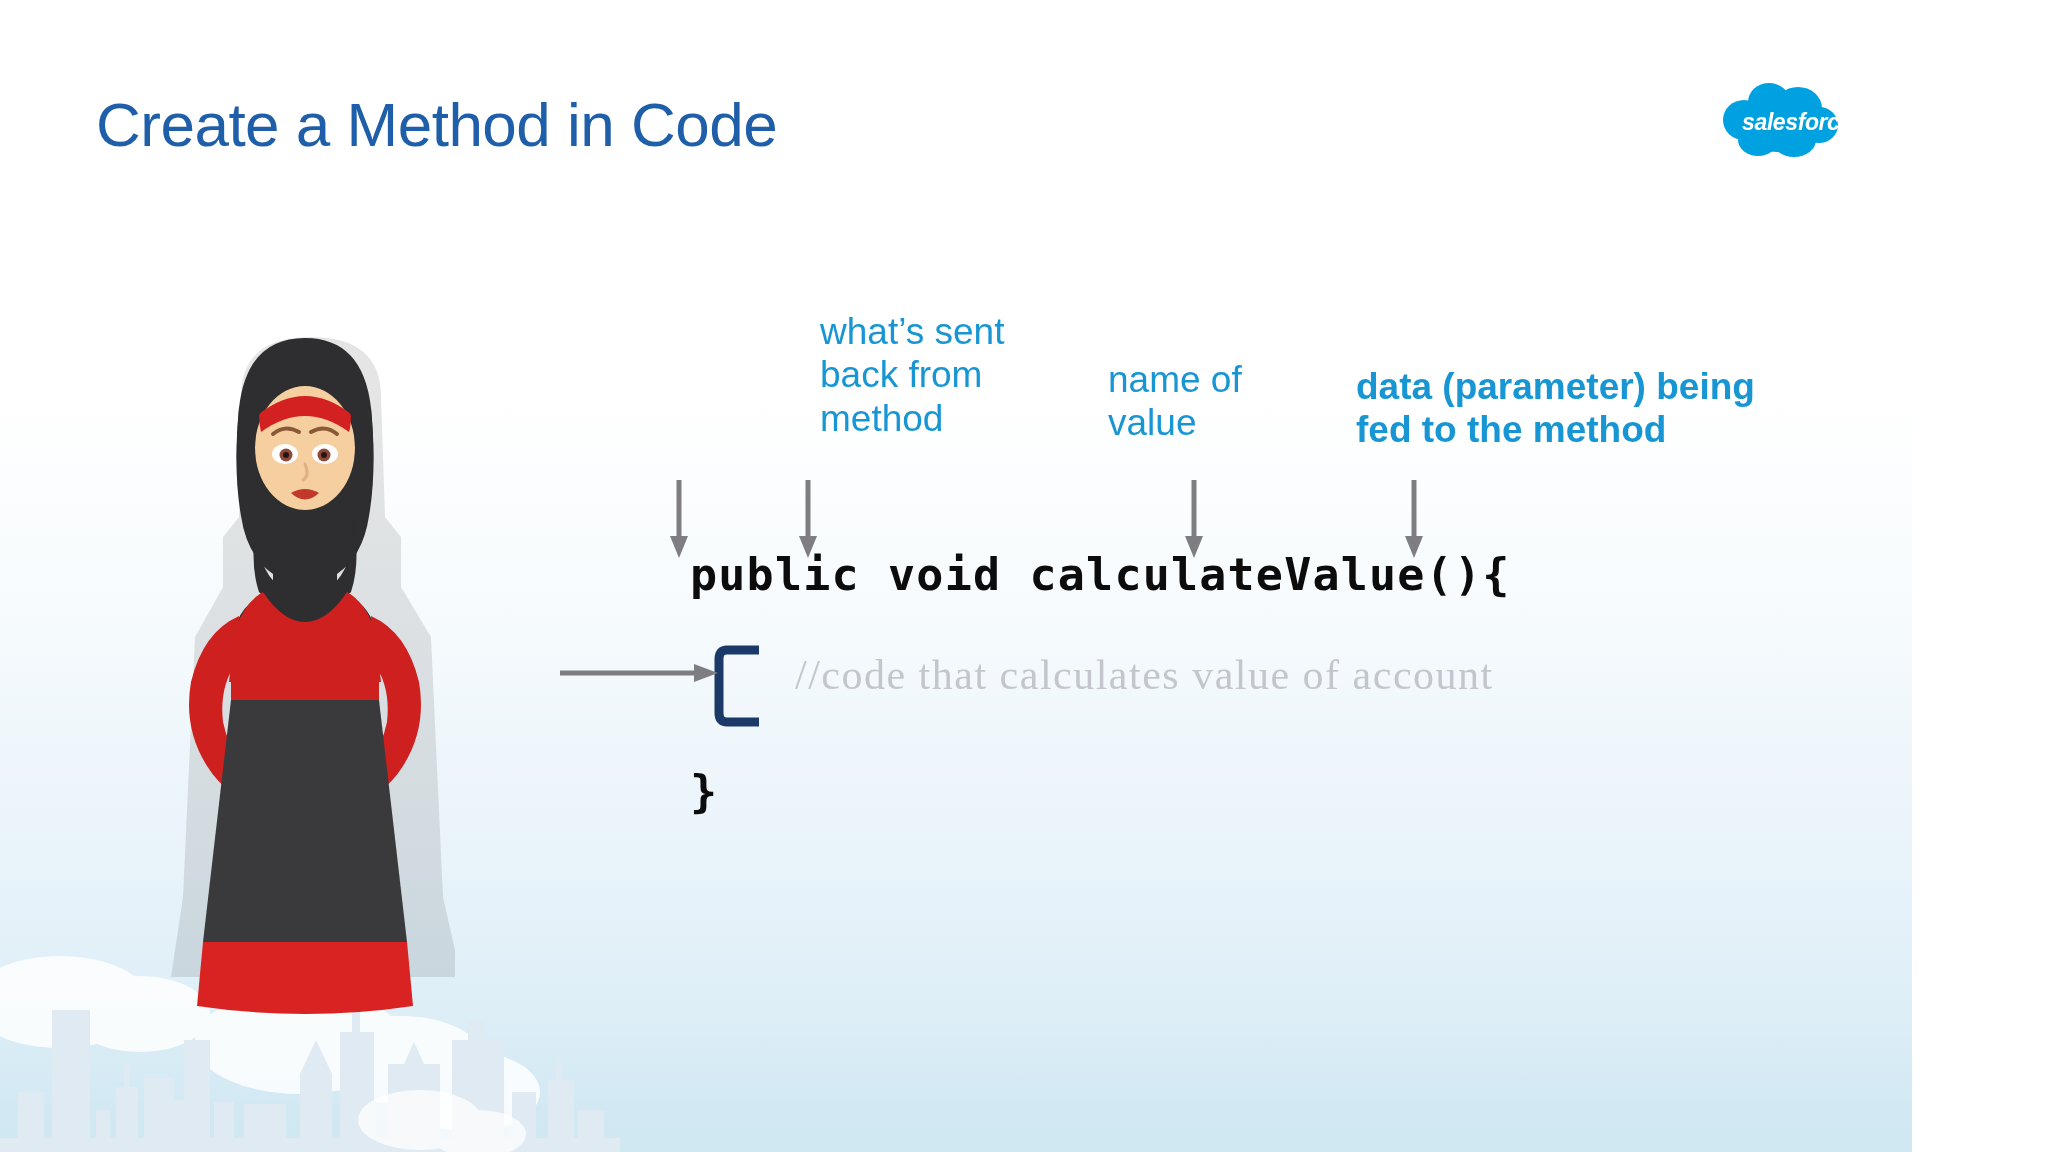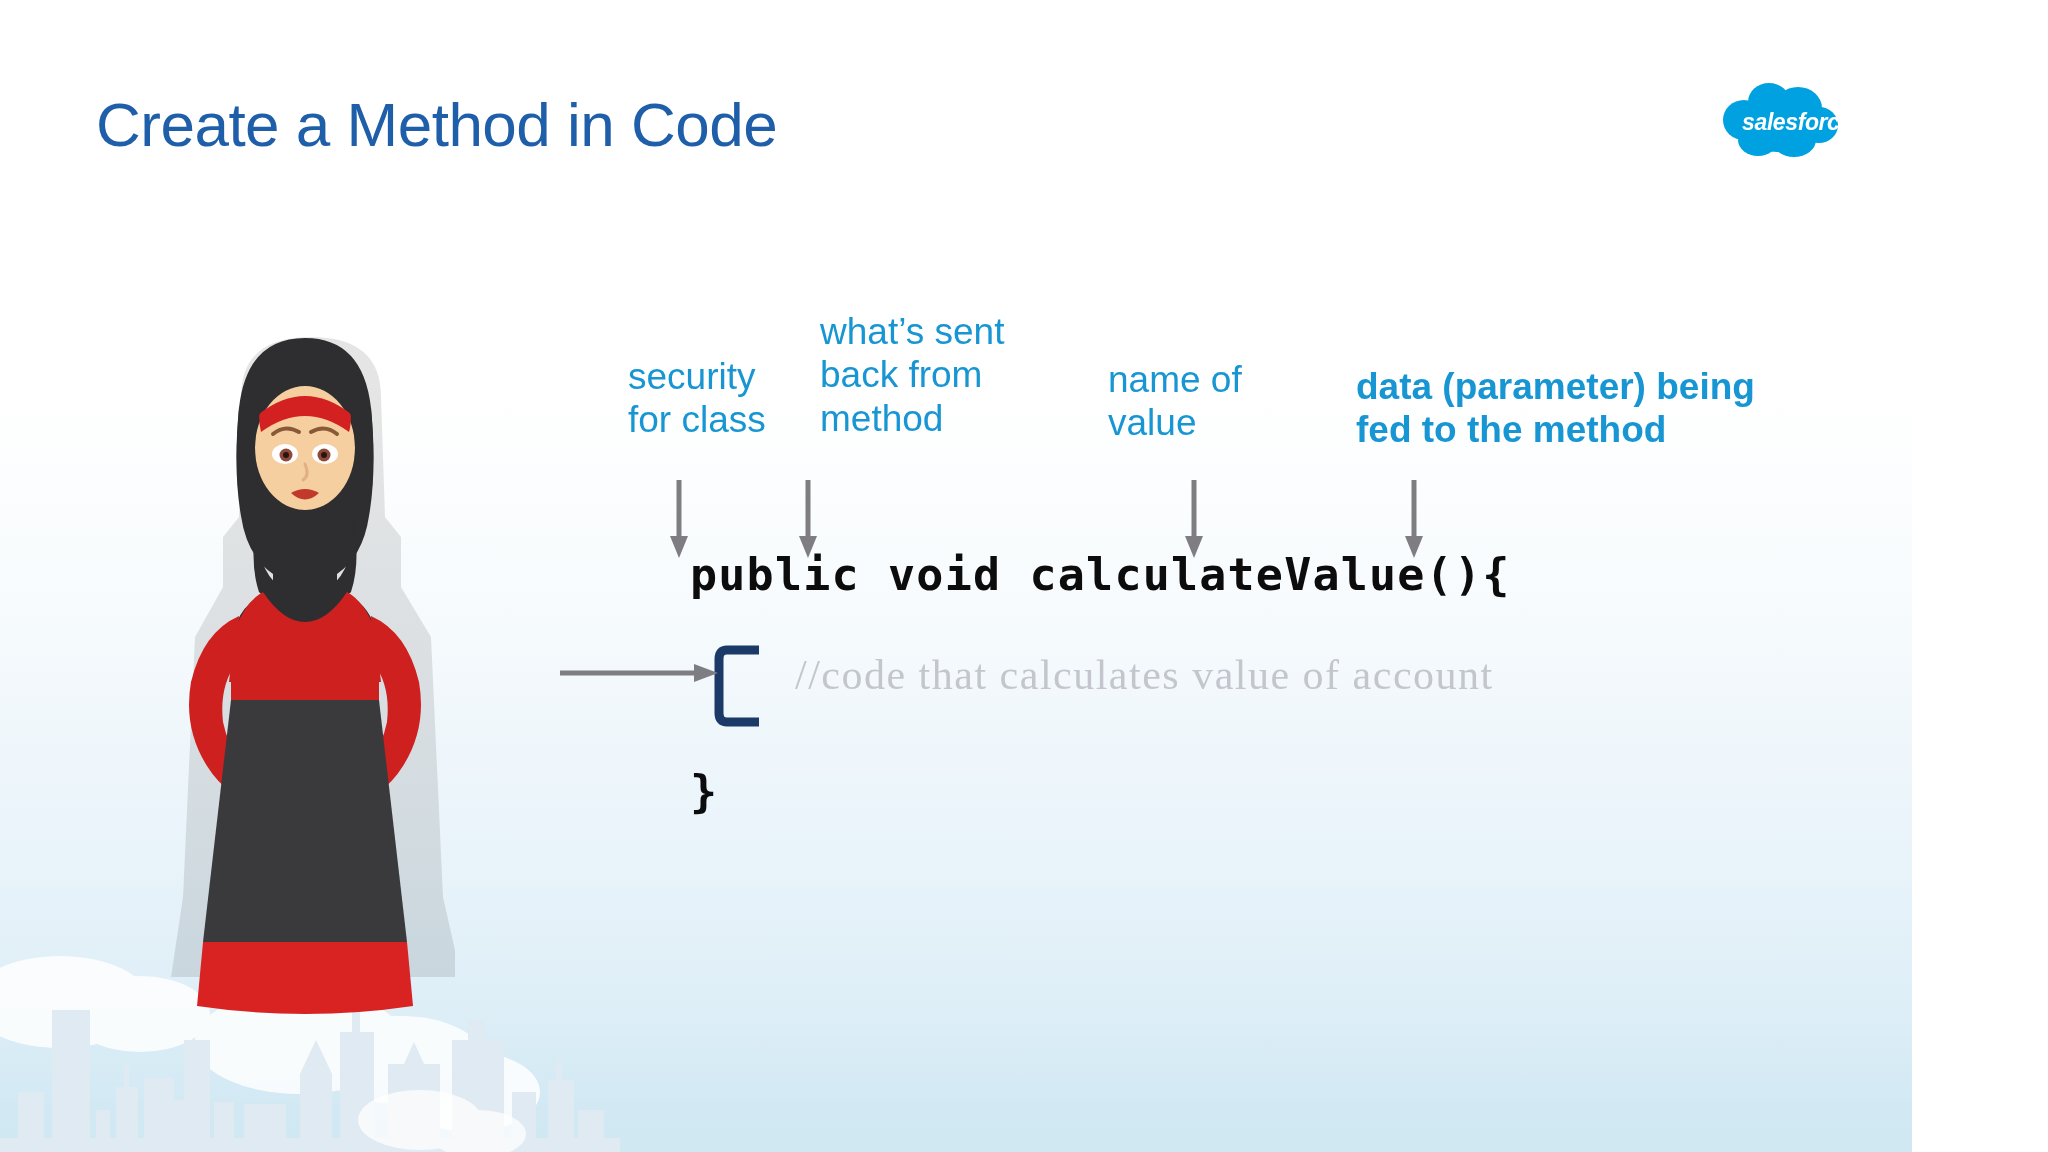--- a/index.html
+++ b/index.html
@@ -200,22 +200,20 @@
         <ellipse cx="22" cy="42" rx="21" ry="20"></ellipse>
         <ellipse cx="97" cy="47" rx="19" ry="18"></ellipse>
         <ellipse cx="55" cy="48" rx="34" ry="26"></ellipse>
         <ellipse cx="36" cy="62" rx="20" ry="16"></ellipse>
         <ellipse cx="72" cy="62" rx="22" ry="17"></ellipse>
       </g>
     </svg>
     <div class="logo-text">salesforce</div>
   </div>
 
-  <div class="callout" style="left:628px; top:355px; width:190px;">security
-for class</div>
   <svg class="arrow-down" style="left:668px; top:480px; height:80px;" viewBox="0 0 22 80">
     <line x1="11" y1="0" x2="11" y2="60" stroke="#7e7e82" stroke-width="5"></line>
     <polygon points="11,78 2,56 20,56" fill="#7e7e82"></polygon>
   </svg>
 
   <div class="callout" style="left:820px; top:310px; width:215px;">what’s sent
 back from
 method</div>
   <svg class="arrow-down" style="left:797px; top:480px; height:80px;" viewBox="0 0 22 80">
     <line x1="11" y1="0" x2="11" y2="60" stroke="#7e7e82" stroke-width="5"></line>

